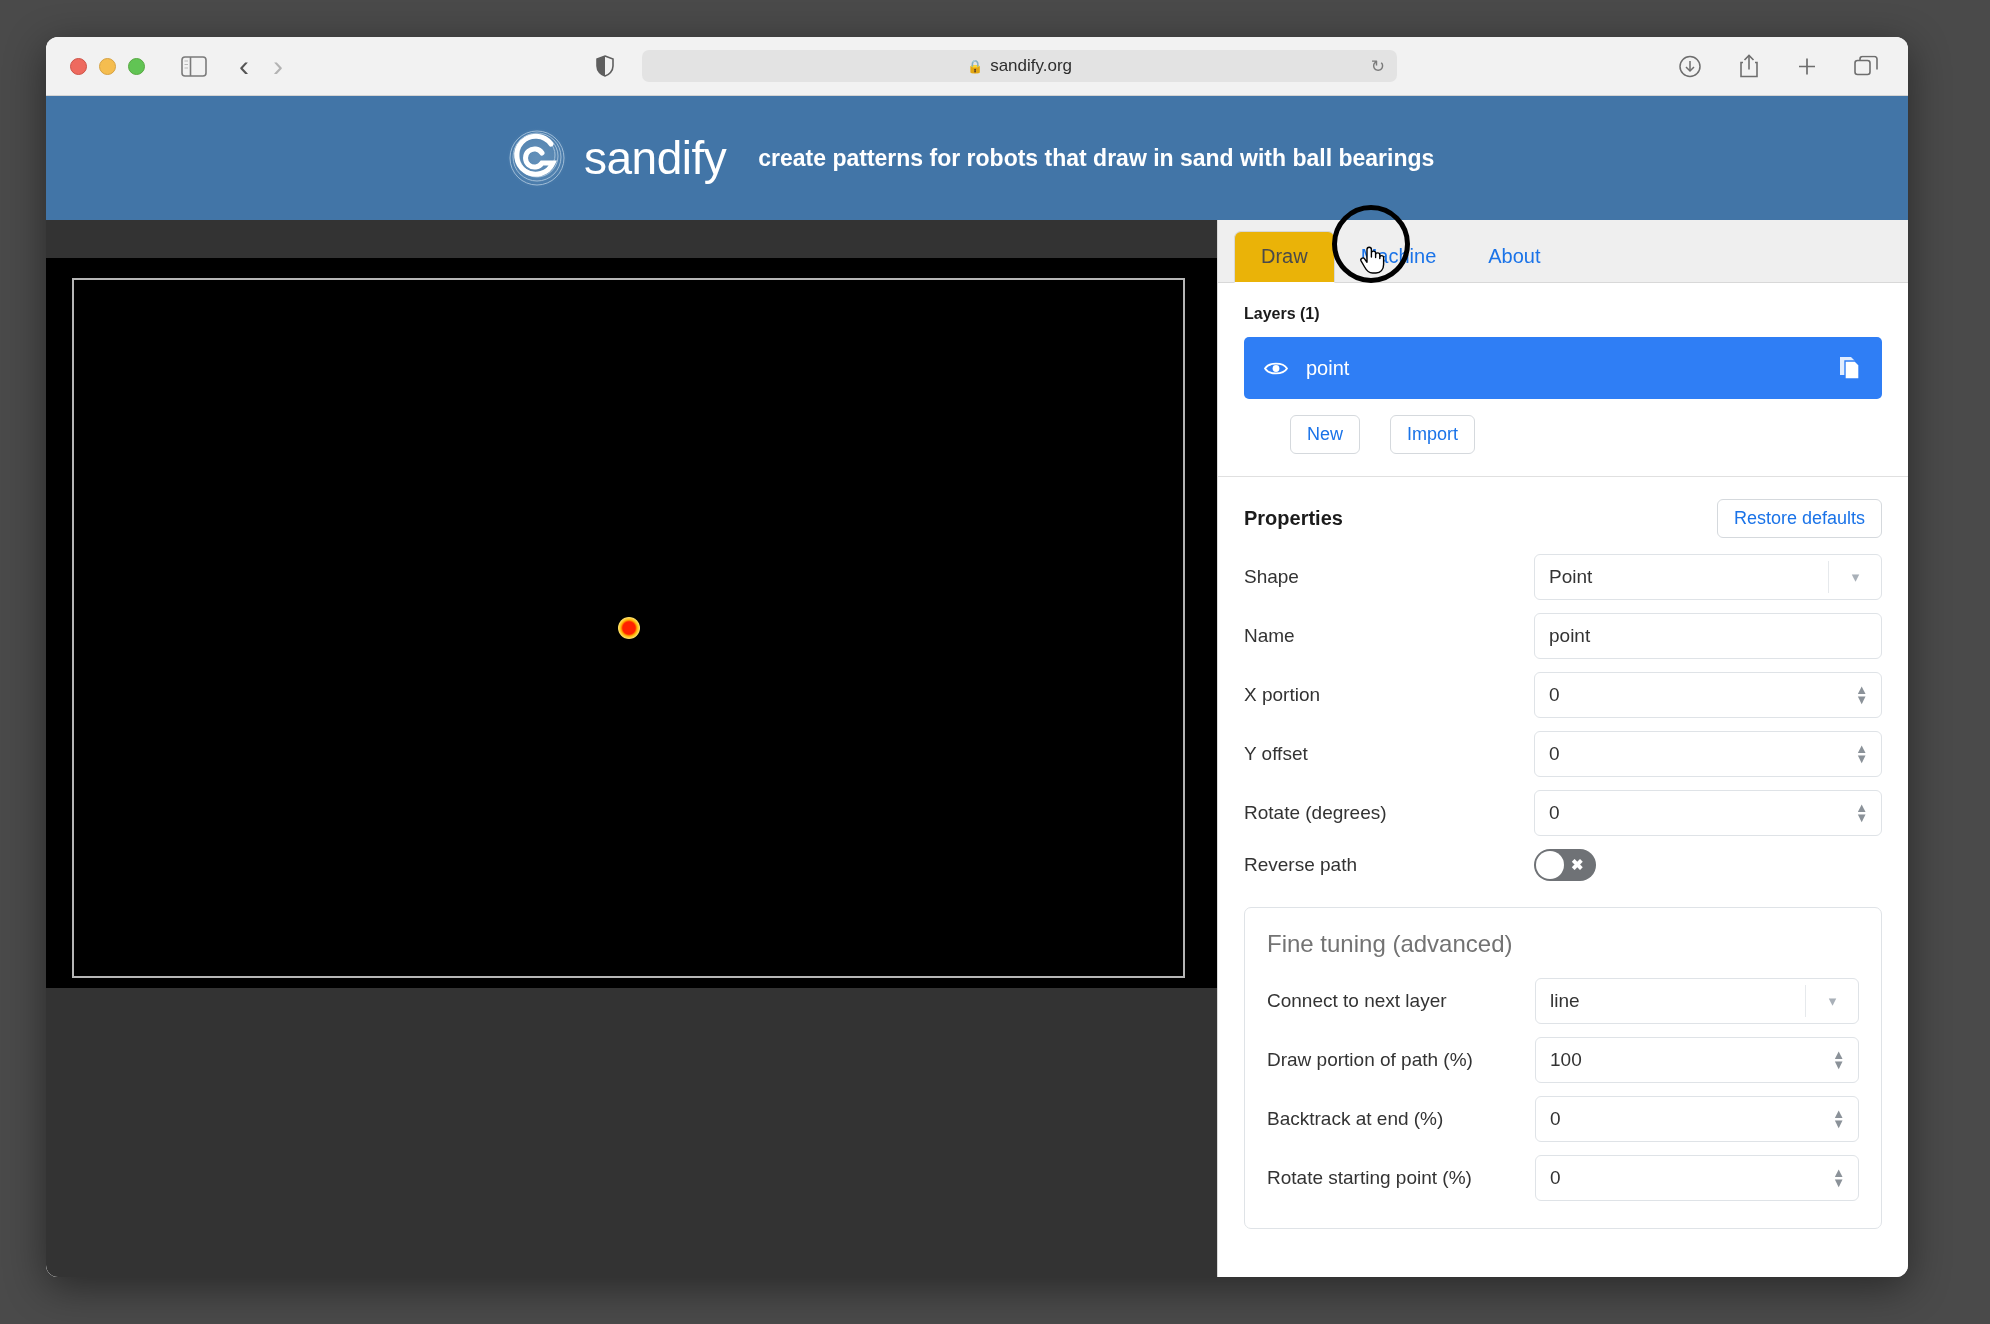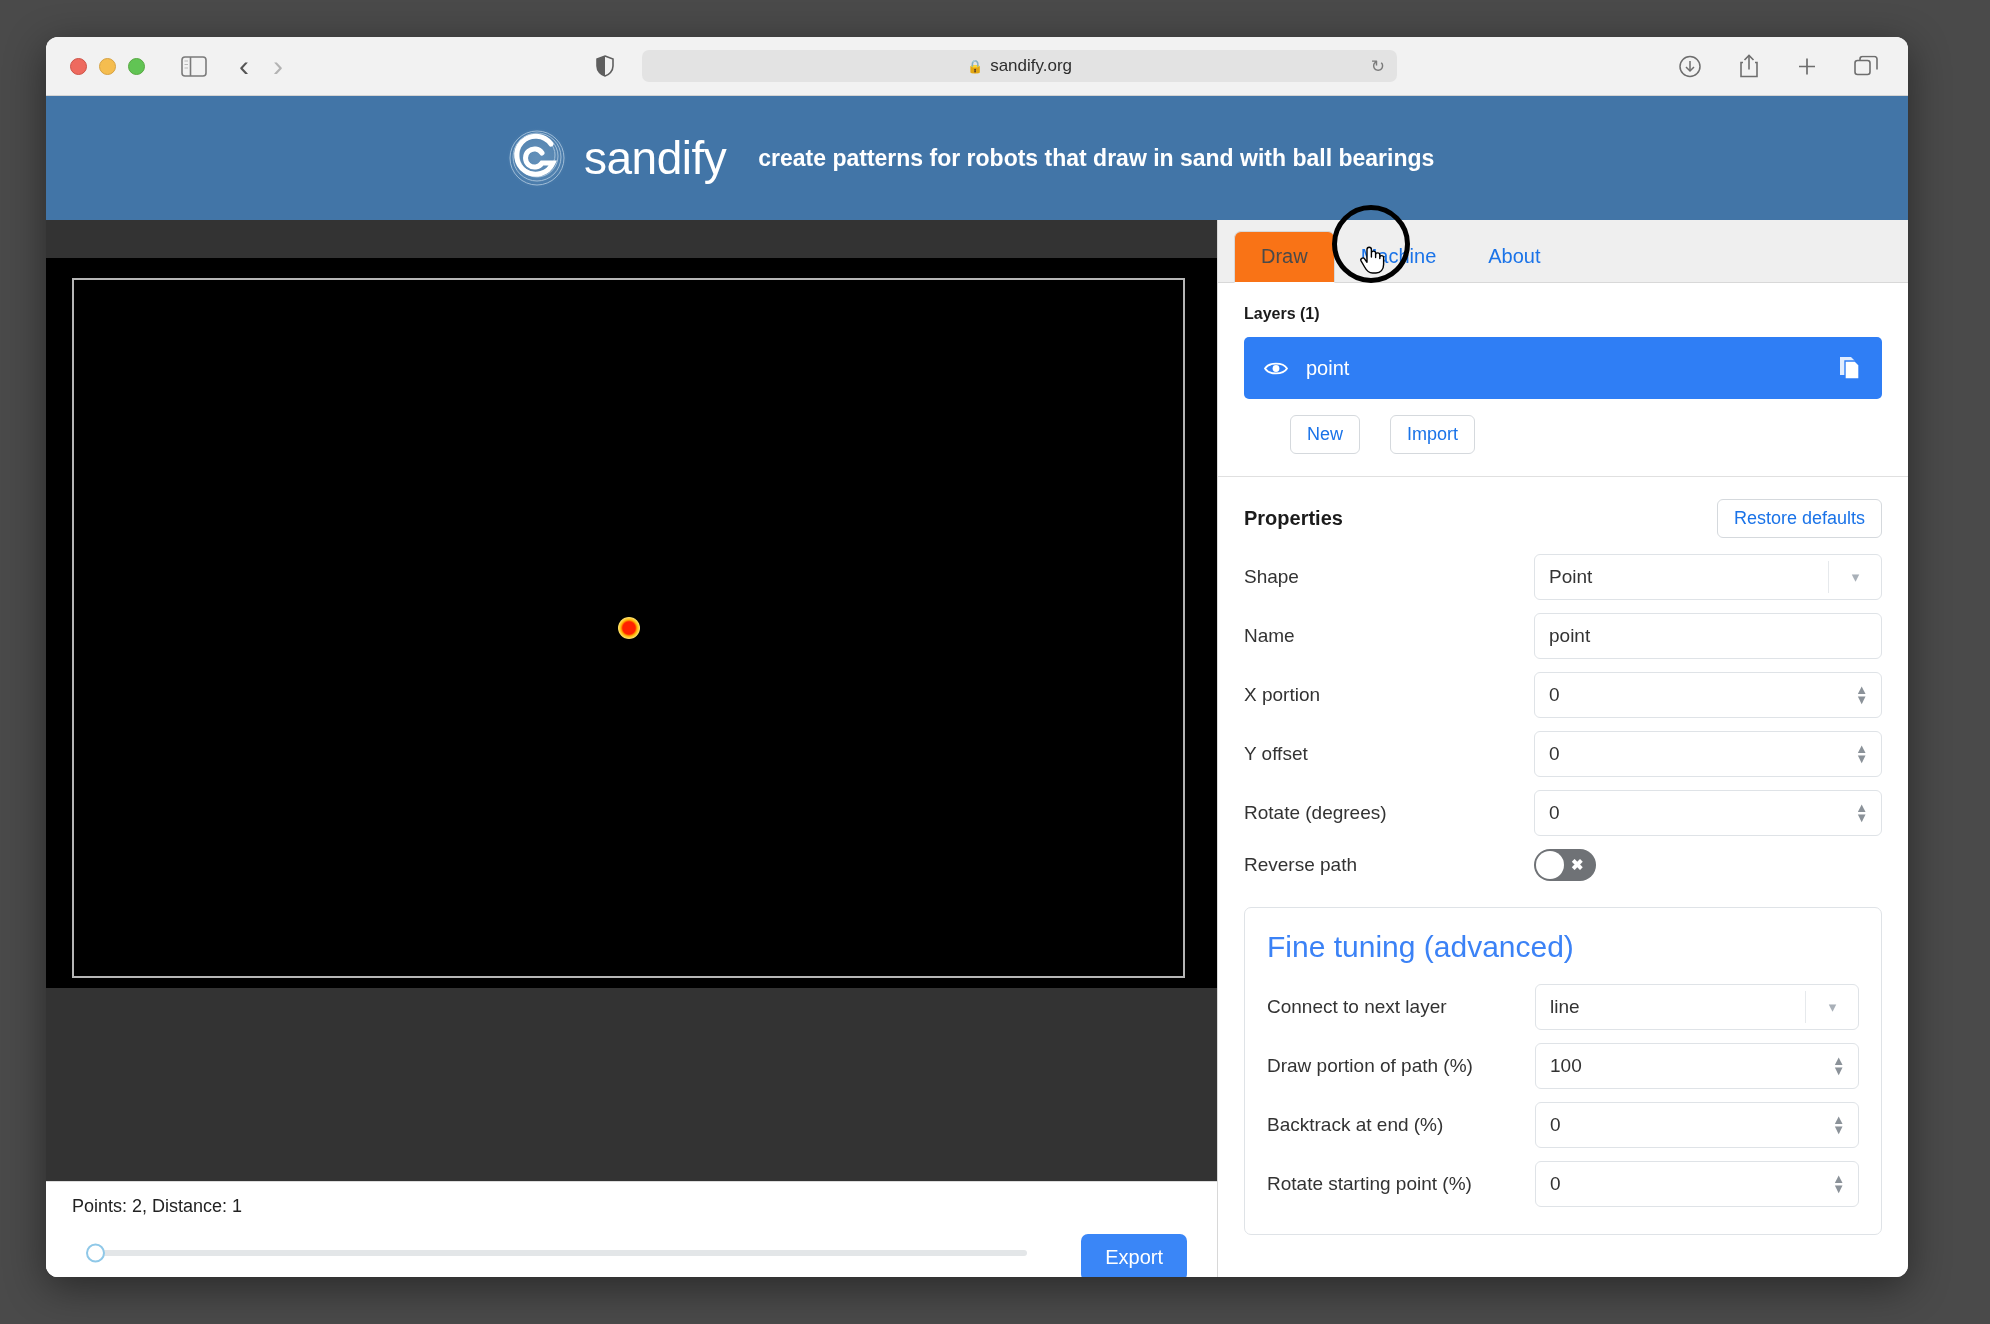--- a/index.html
+++ b/index.html
@@ -183,21 +183,21 @@
   }
   .tab {
     padding: 13px 26px 14px 26px;
     font-size: 20px;
     color: #1a73e8;
     cursor: pointer;
     border-radius: 7px 7px 0 0;
     position: relative;
   }
   .tab.active {
-    background: #f97316;
+    background: #eab308;
     color: #4a4a4a;
     border: 1px solid #d8d8d8;
     border-bottom: 1px solid #ffffff;
     margin-bottom: -1px;
   }
   .cursor-ring {
     position: absolute;
     left: 114px; top: -15px;
     width: 78px; height: 78px;
     border: 5px solid #000;
@@ -305,21 +305,21 @@
     color: #fff; font-size: 15px; font-weight: bold;
     margin-left: 7px;
   }
 
   .fine-card {
     border: 1px solid #dfe3e7;
     border-radius: 7px;
     padding: 22px 22px 14px 22px;
     margin-top: 26px;
   }
-  .fine-title { font-size: 30px; color: #3b82f6; margin-bottom: 20px; }
+  .fine-title { font-size: 24px; color: #737373; margin-bottom: 20px; }
   .fine-card .field-label { width: 268px; font-size: 19px; }
 
   svg { display: block; }
 </style>
 </head>
 <body>
 
 <div class="window">
 
   <div class="toolbar">
@@ -416,29 +416,20 @@
   <div class="app">
 
     <div class="left">
       <div class="canvas-area">
         <div class="canvas-black">
           <div class="canvas-frame">
             <div class="point-marker"></div>
           </div>
         </div>
       </div>
-      <div class="bottombar">
-        <div class="status-text">Points: 2, Distance: 1</div>
-        <div class="slider-row">
-          <div class="slider-track">
-            <div class="slider-thumb"></div>
-          </div>
-        </div>
-        <button class="export-btn">Export</button>
-      </div>
     </div>
 
     <div class="right">
 
       <div class="tabstrip">
         <div class="tab active">Draw</div>
         <div class="tab">Machine</div>
         <div class="tab">About</div>
         <div class="cursor-ring"></div>
         <span class="cursor-hand">

